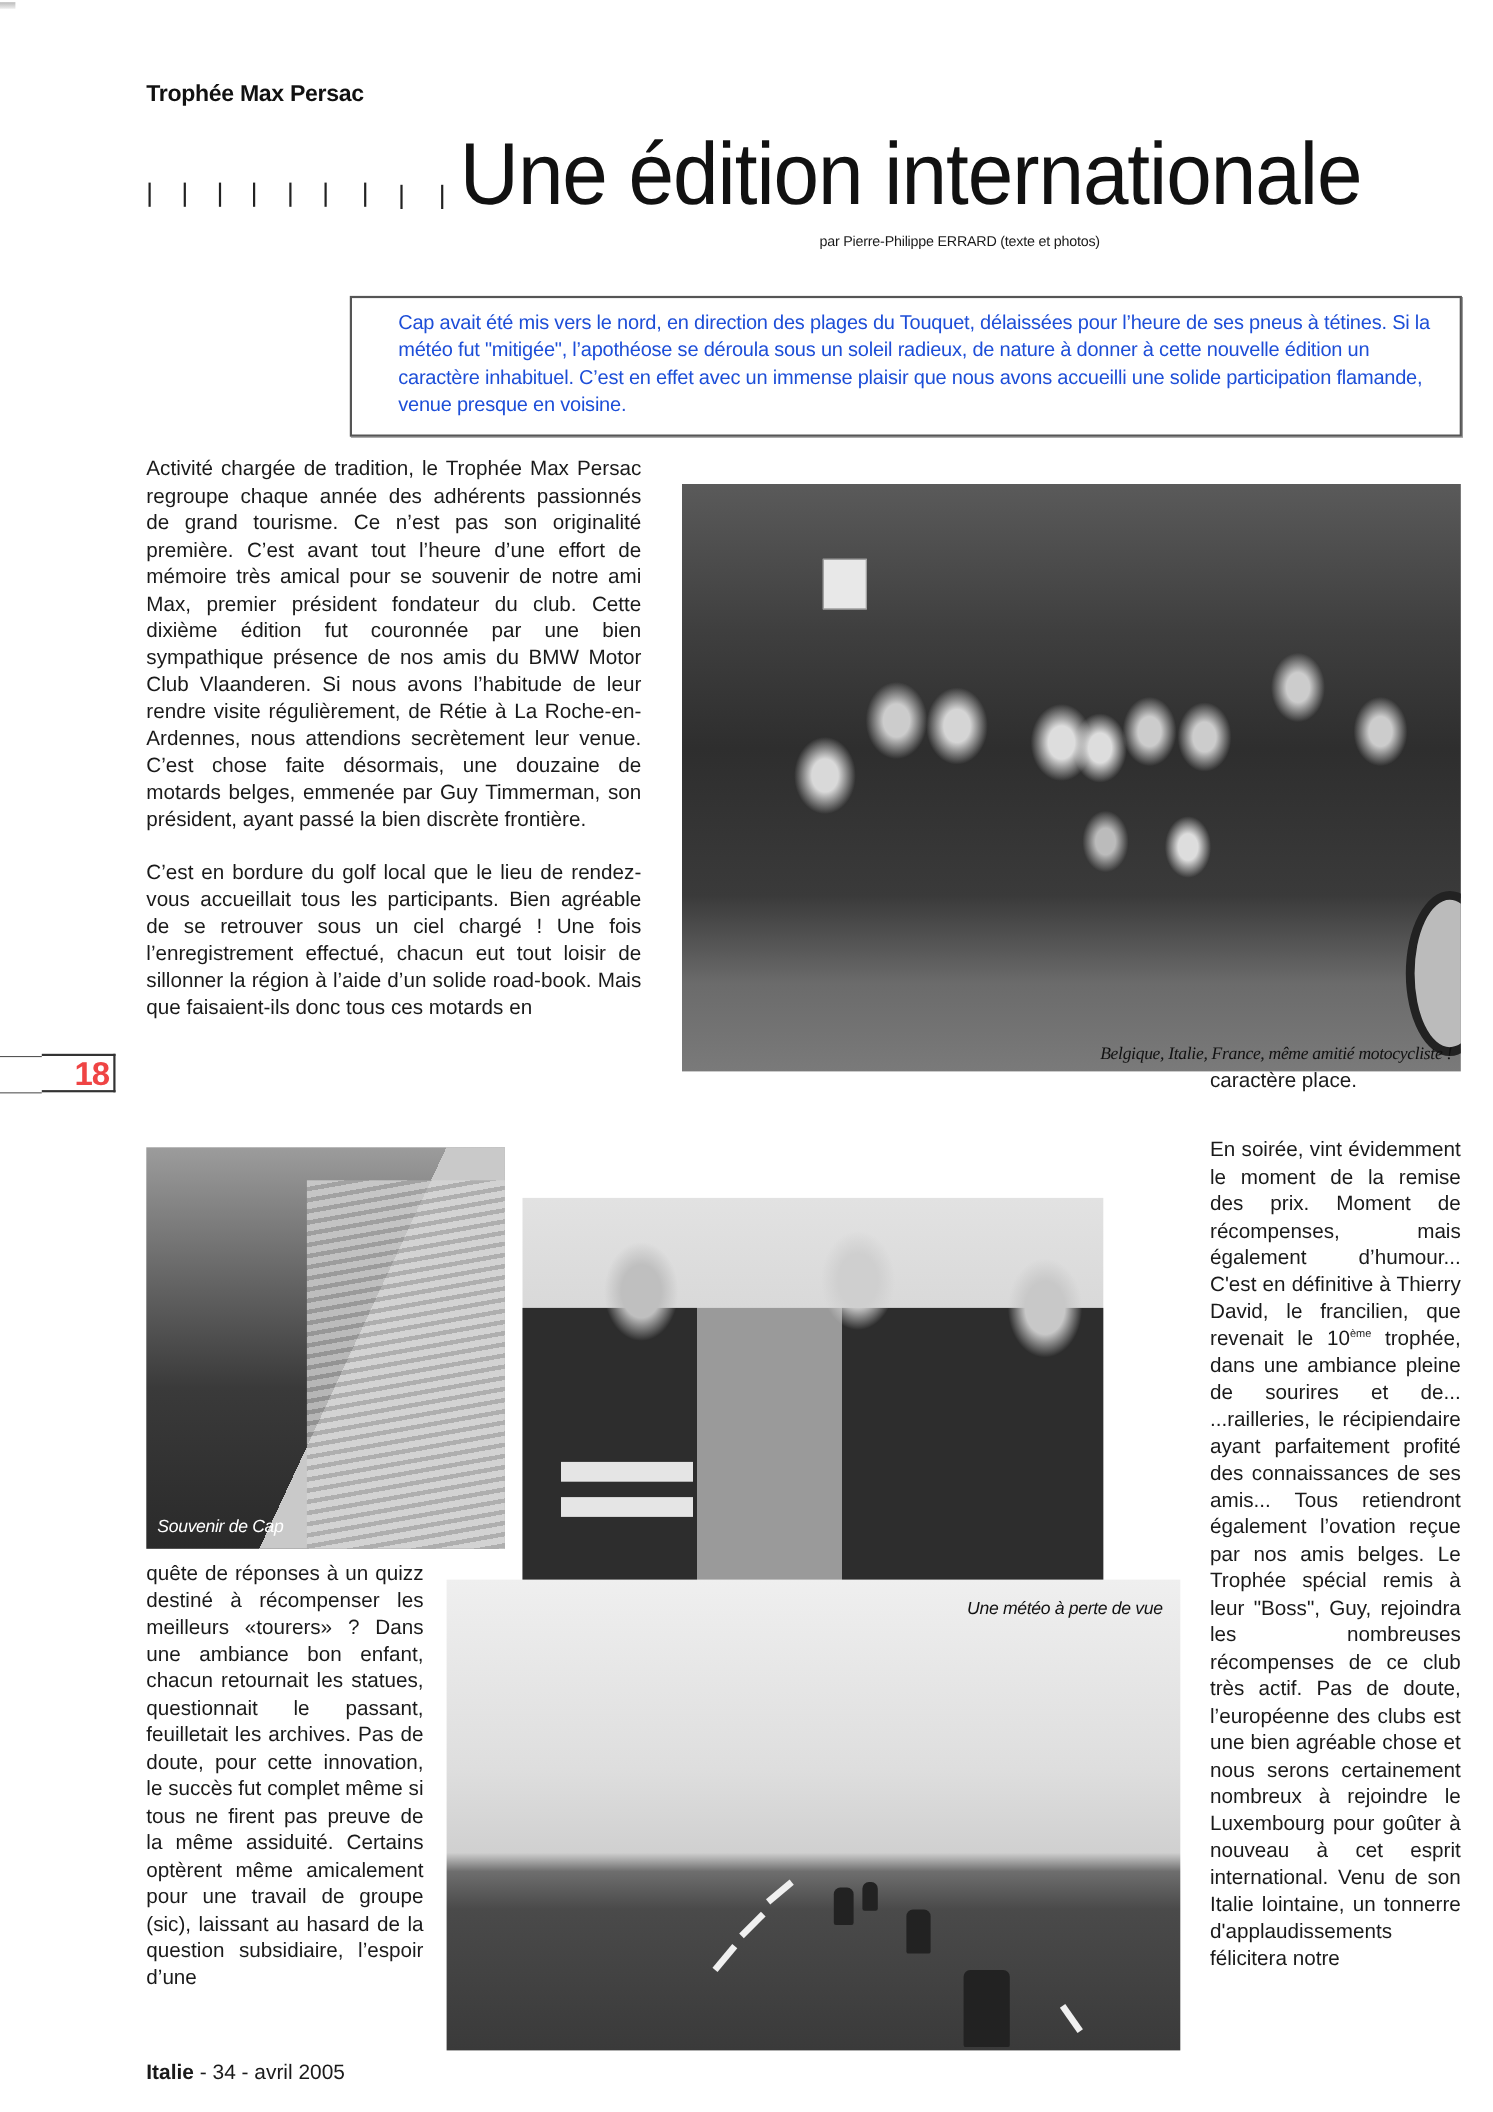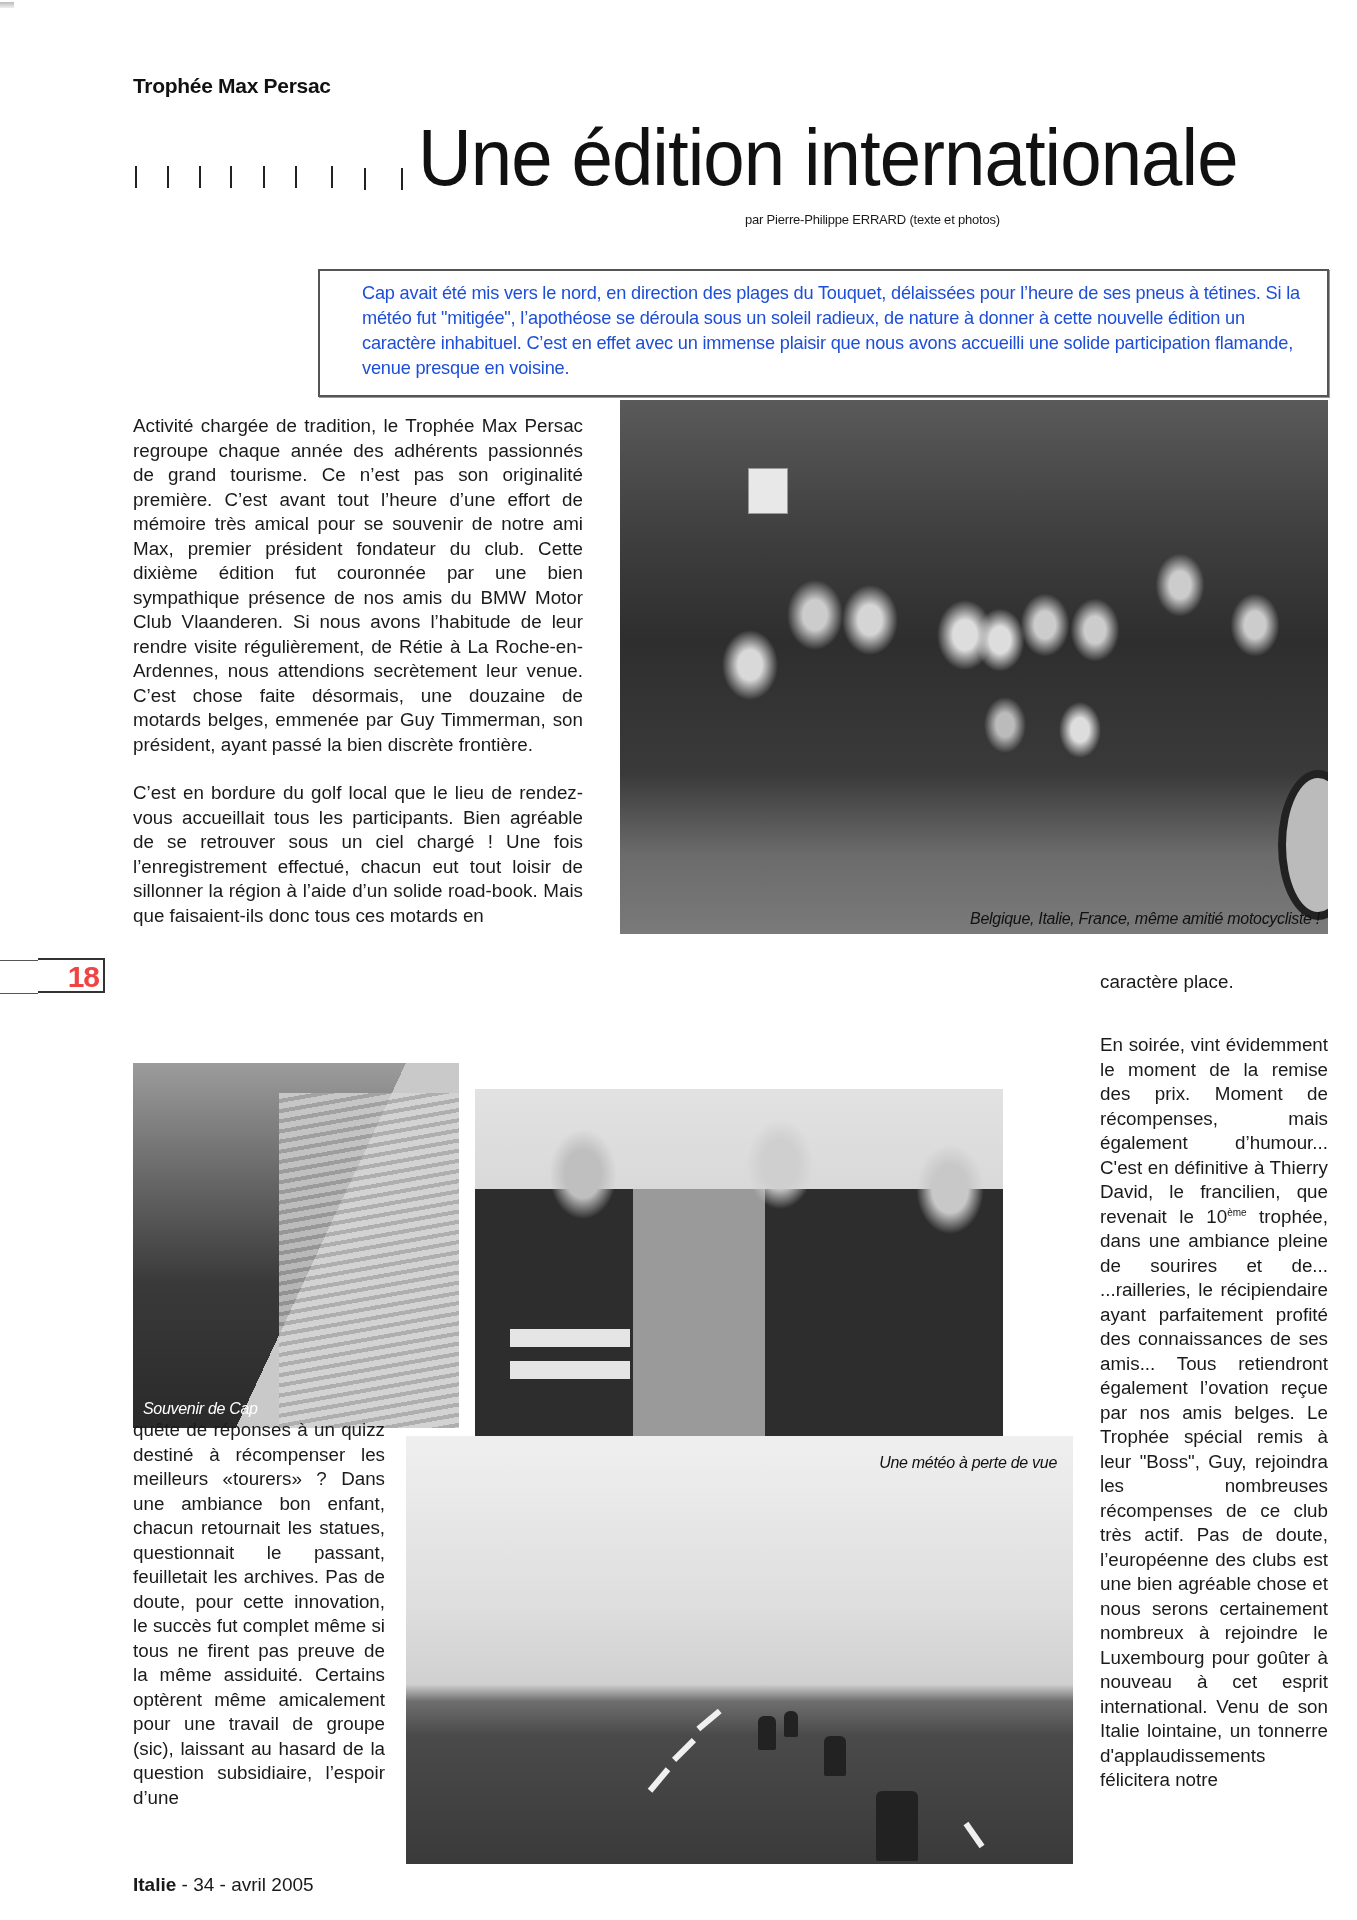--- a/index.html
+++ b/index.html
@@ -28,44 +28,44 @@
   .col-left-top p + p { margin-top: 24px; }
   .col-left-bottom { left: 133px; top: 1418px; width: 252px; }
   .col-right-top { left: 1100px; top: 970px; width: 228px; }
   .col-right { left: 1100px; top: 1033px; width: 228px; }
 
   sup.ord { font-size: 10px; vertical-align: super; line-height: 0; }
 
   .photo { overflow: hidden; }
   .caption { position: absolute; font-style: italic; font-size: 16px; white-space: nowrap; letter-spacing: -0.3px; }
 
-  .photo-group { left: 620px; top: 400px; width: 708px; height: 534px;
+  .photo-group { left: 620px; top: 440px; width: 708px; height: 534px;
     background:
       radial-gradient(ellipse 40px 50px at 130px 265px, #d9d9d9 0 30%, transparent 70%),
       radial-gradient(ellipse 40px 50px at 195px 215px, #ccc 0 30%, transparent 70%),
       radial-gradient(ellipse 40px 50px at 250px 220px, #d5d5d5 0 30%, transparent 70%),
       radial-gradient(ellipse 40px 50px at 345px 235px, #ddd 0 30%, transparent 70%),
       radial-gradient(ellipse 35px 45px at 380px 240px, #ddd 0 30%, transparent 70%),
       radial-gradient(ellipse 35px 45px at 425px 225px, #ccc 0 30%, transparent 70%),
       radial-gradient(ellipse 35px 45px at 475px 230px, #ccc 0 30%, transparent 70%),
       radial-gradient(ellipse 35px 45px at 560px 185px, #ccc 0 30%, transparent 70%),
       radial-gradient(ellipse 35px 45px at 635px 225px, #ccc 0 30%, transparent 70%),
       radial-gradient(ellipse 30px 40px at 385px 325px, #bbb 0 30%, transparent 70%),
       radial-gradient(ellipse 30px 40px at 460px 330px, #ddd 0 30%, transparent 70%),
       linear-gradient(180deg, #5a5a5a 0%, #3f3f3f 25%, #2e2e2e 45%, #3a3a3a 70%, #6b6b6b 85%, #7a7a7a 100%);
+    font-family: Liberation Serif, serif;
   }
   .photo-group .sign { position: absolute; left: 128px; top: 68px; width: 40px; height: 46px; background: #e8e8e8; border: 1px solid #999; }
   .photo-group .wheel { position: absolute; right: -30px; top: 370px; width: 80px; height: 150px; border: 8px solid #222; border-radius: 50%; background: #bbb; }
   .photo-group .caption { right: 8px; bottom: 6px; color: #111; }
 
   .photo-cliff { left: 133px; top: 1043px; width: 326px; height: 365px;
     background:
       linear-gradient(115deg, transparent 0 55%, #c9c9c9 55% 100%),
       linear-gradient(180deg, #9c9c9c 0%, #6a6a6a 30%, #3a3a3a 60%, #2a2a2a 100%);
-    margin-top: 20px;
   }
   .photo-cliff .sea { position: absolute; right: 0; top: 30px; width: 180px; height: 335px; background: repeating-linear-gradient(170deg, #d5d5d5 0 6px, #a8a8a8 6px 10px); opacity: 0.8; }
   .photo-cliff .caption { left: 10px; bottom: 10px; color: #fff; }
 
   .photo-laureates { left: 475px; top: 1062px; width: 528px; height: 404px;
     background:
       radial-gradient(ellipse 45px 60px at 108px 85px, #bfbfbf 0 40%, transparent 75%),
       radial-gradient(ellipse 45px 60px at 305px 75px, #cfcfcf 0 40%, transparent 75%),
       radial-gradient(ellipse 45px 60px at 475px 100px, #c8c8c8 0 40%, transparent 75%),
       linear-gradient(90deg, #2d2d2d 0 30%, #9a9a9a 30% 55%, #2d2d2d 55% 100%) 0 100px / 100% 304px no-repeat,

